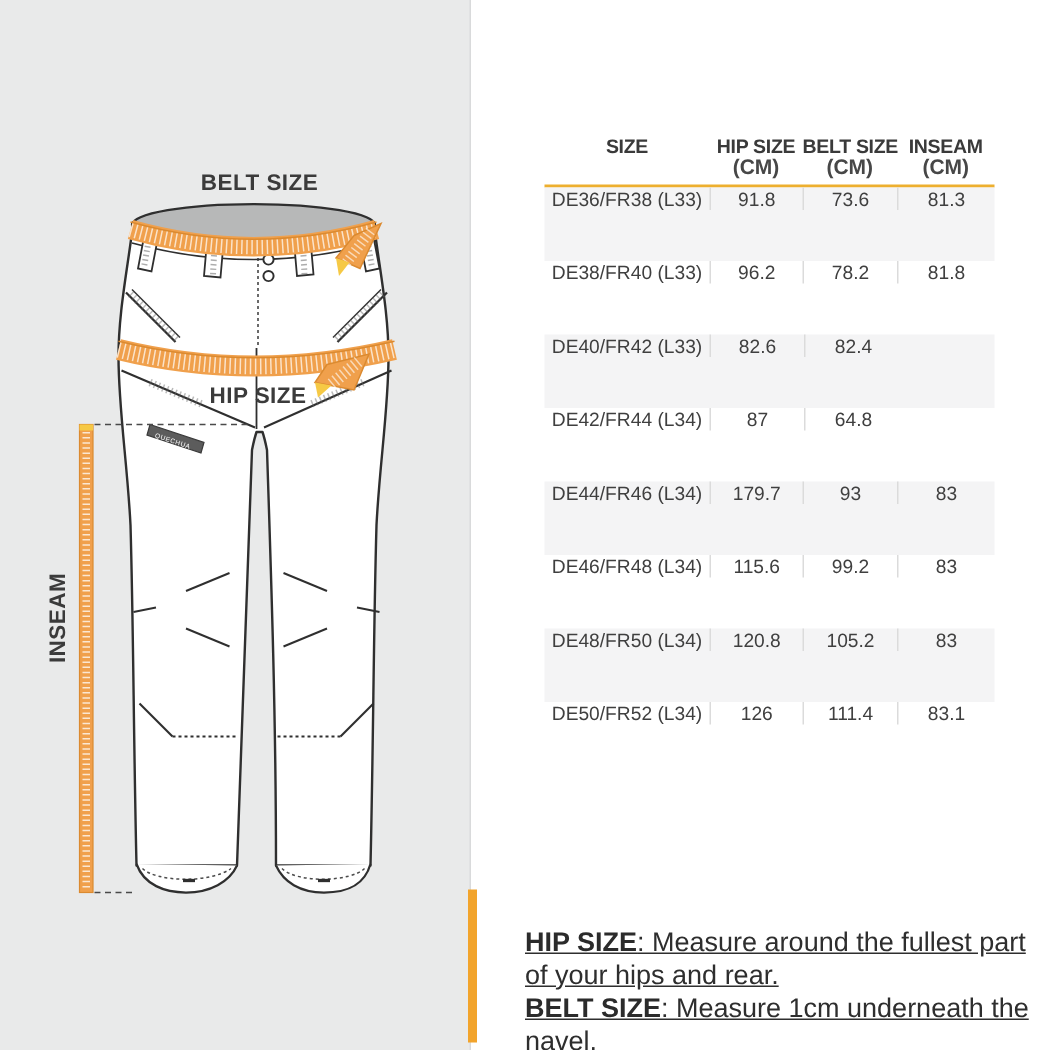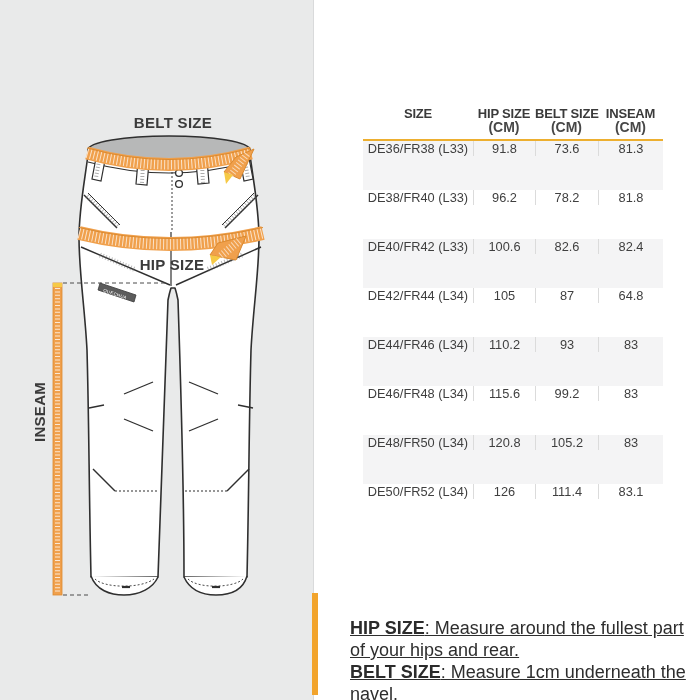--- a/index.html
+++ b/index.html
@@ -32,21 +32,21 @@
   .diagram-label{
     position:absolute;
     font-weight:bold;font-size:15px;letter-spacing:.3px;color:#3b3b3b;
     white-space:nowrap;transform:translate(-50%,-50%);
   }
   .diagram-label.belt{left:173px;top:122px;}
   .diagram-label.hip{left:172px;top:264px;}
   .diagram-label.inseam{left:39px;top:412px;transform:translate(-50%,-50%) rotate(-90deg);}
   
   .size-table{
-    position:absolute;left:363px;top:106px;width:300px;
+    position:absolute;left:363px;top:90px;width:300px;
   }
   .thead{display:flex;}
   .th{
     text-align:center;line-height:15px;font-weight:bold;font-size:13px;
     letter-spacing:-.2px;color:#3a3a3a;white-space:nowrap;
   }
   .th .unit{
     display:block;font-weight:bold;font-size:14px;letter-spacing:0;
     line-height:12px;color:#474747;
   }
@@ -231,33 +231,31 @@
       <div class="td c4">81.3</div>
     </div>
     <div class="trow">
       <div class="td c1">DE38/FR40 (L33)</div>
       <div class="td c2">96.2</div>
       <div class="td c3">78.2</div>
       <div class="td c4">81.8</div>
     </div>
     <div class="trow">
       <div class="td c1">DE40/FR42 (L33)</div>
-      <div class="td c2">100.6</div>
       <div class="td c3">82.6</div>
       <div class="td c4">82.4</div>
     </div>
     <div class="trow">
       <div class="td c1">DE42/FR44 (L34)</div>
-      <div class="td c2">105</div>
       <div class="td c3">87</div>
       <div class="td c4">64.8</div>
     </div>
     <div class="trow">
       <div class="td c1">DE44/FR46 (L34)</div>
-      <div class="td c2">110.2</div>
+      <div class="td c2">179.7</div>
       <div class="td c3">93</div>
       <div class="td c4">83</div>
     </div>
     <div class="trow">
       <div class="td c1">DE46/FR48 (L34)</div>
       <div class="td c2">115.6</div>
       <div class="td c3">99.2</div>
       <div class="td c4">83</div>
     </div>
     <div class="trow">

